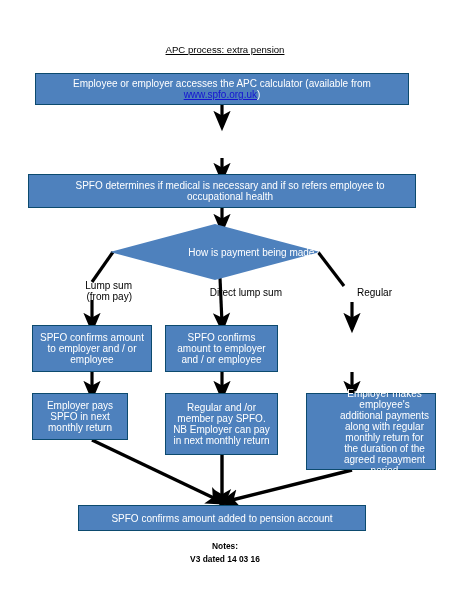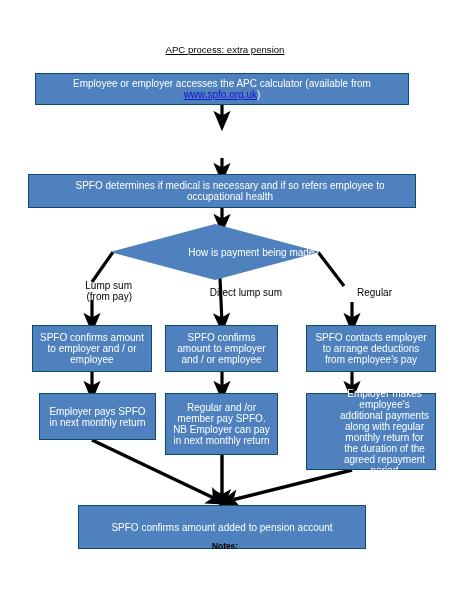--- a/index.html
+++ b/index.html
@@ -159,39 +159,37 @@
   <div class="branch-label" style="left:52px; top:281px; width:80px;">
     <div>Lump sum</div>
     <div>(from pay)</div>
   </div>
   <div class="branch-label" style="left:182px; top:288px; width:100px;">Direct lump sum</div>
   <div class="branch-label" style="left:312px; top:288px; width:80px;">Regular</div>
 
   <div class="node" style="left:32px; top:325px; width:120px; height:47px;">
     <span class="txt">SPFO confirms amount to employer and / or employee</span>
   </div>
-  <div class="node" style="left:39px; top:393px; width:117px; height:47px;justify-content:center;">
+  <div class="node" style="left:32px; top:393px; width:96px; height:47px;justify-content:center;">
     <span class="txt">Employer pays SPFO in next monthly return</span>
   </div>
 
   <div class="node" style="left:165px; top:325px; width:113px; height:47px;">
     <span class="txt">SPFO confirms amount to employer and / or employee</span>
   </div>
   <div class="node" style="left:165px; top:393px; width:113px; height:62px;">
     <span class="txt">Regular and /or member pay SPFO. NB Employer can pay in next monthly return</span>
   </div>
 
-  <div class="node" style="left:306px; top:325px; width:130px; height:47px;">
-    <span class="txt">SPFO contacts employer to arrange deductions from employee's pay</span>
-  </div>
   <div class="node" style="left:306px; top:393px; width:130px; height:77px;padding-left:32px;">
     <span class="txt">Employer makes employee's additional payments along with regular monthly return for the duration of the agreed repayment period</span>
   </div>
 
-  <div class="node" style="left:78px; top:505px; width:288px; height:44px;">
+  <div class="node" style="left:78px; top:505px; width:288px; height:26px;">
     <span class="txt">SPFO confirms amount added to pension account</span>
   </div>
 
   <div class="notes" style="top:540px;">
     <div>Notes:</div>
+    <div>V3 dated 14 03 16</div>
   </div>
 
 </div>
 
 </body></html>

